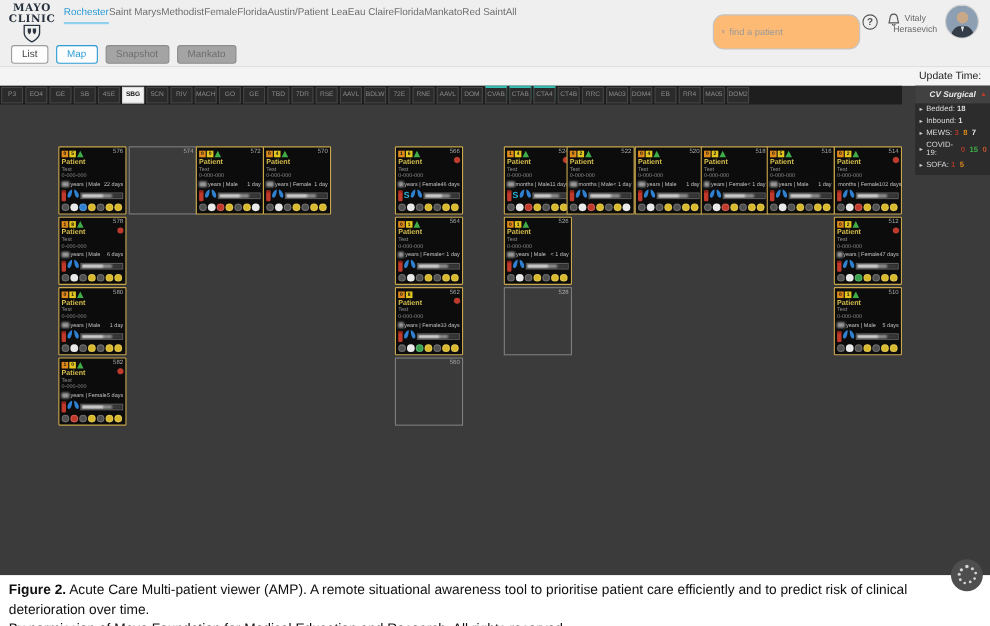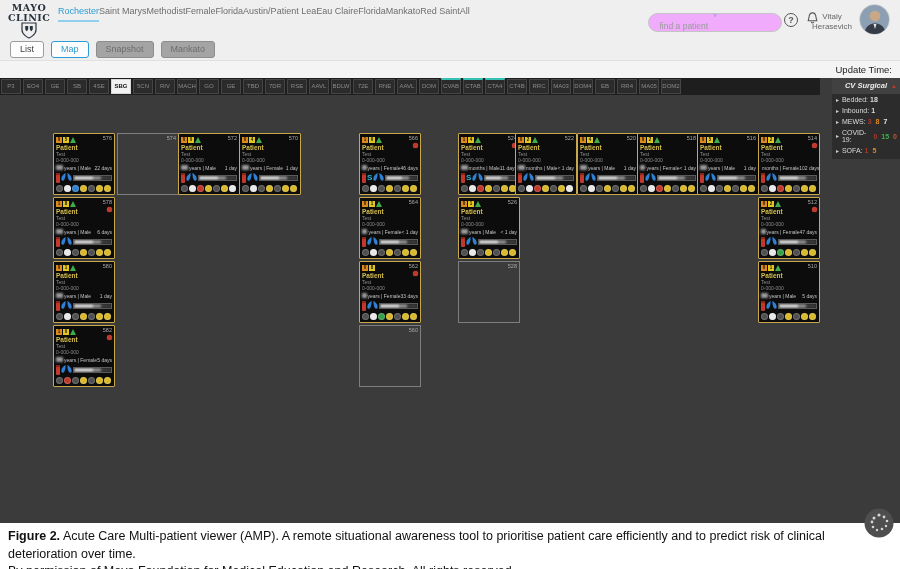--- a/index.html
+++ b/index.html
@@ -9,23 +9,23 @@
     font-family:"Liberation Sans", sans-serif; color:#222;
   }
   
   .topbar { position:absolute; top:0; left:0; right:0; height:60px; background:#efefef; }
   .logo { position:absolute; left:8px; top:3px; width:42px; text-align:center;
           font-family:"DejaVu Serif", serif; color:#27313d; line-height:1; }
   .logo .l1,.logo .l2 { font-size:9.5px; letter-spacing:.5px; font-weight:bold; }
   .nav { position:absolute; left:58px; top:6px; display:flex; }
   .nav-item { font-size:9px; color:#6e6e6e; cursor:pointer; padding-bottom:4px; white-space:nowrap; }
   .nav-item.active { color:#2d9cd6; border-bottom:2px solid #8fd0ef; }
-  .search { position:absolute; right:118px; top:13px; width:134px; height:19px;
-            background:#f0abfc; border:1px solid #c4c4c4; border-radius:10px;
-            display:flex; align-items:center; padding:0 7px; gap:4px;flex-direction:column; }
+  .search { position:absolute; right:118px; top:13px; width:134px; height:32px;
+            background:#fdba74; border:1px solid #c4c4c4; border-radius:10px;
+            display:flex; align-items:center; padding:0 7px; gap:4px; }
   .search input { border:none; outline:none; flex:1; font-size:8.5px; color:#444; background:transparent; }
   .search input::placeholder { color:#9a9a9a; }
   .help { position:absolute; right:102px; top:13px; width:14px; height:14px; border:1.3px solid #555;
           border-radius:50%; font-size:9px; color:#555; text-align:center; line-height:12px; font-weight:bold; cursor:pointer;}
   .bell { position:absolute; right:80px; top:11px; cursor:pointer; }
   .username { position:absolute; right:48px; top:12px; font-size:8px; color:#666; text-align:center; line-height:1.25; }
   .avatar { position:absolute; right:10px; top:4px; width:31px; height:31px; border-radius:50%;
             overflow:hidden; cursor:pointer; border:1px solid #cfcfcf; }
   .viewtabs { position:absolute; left:10px; top:41px; display:flex; gap:7px; }
   .vtab { height:17px; padding:0 9px; font-size:9px; line-height:15px; border-radius:3px; cursor:pointer;text-align:center; }

